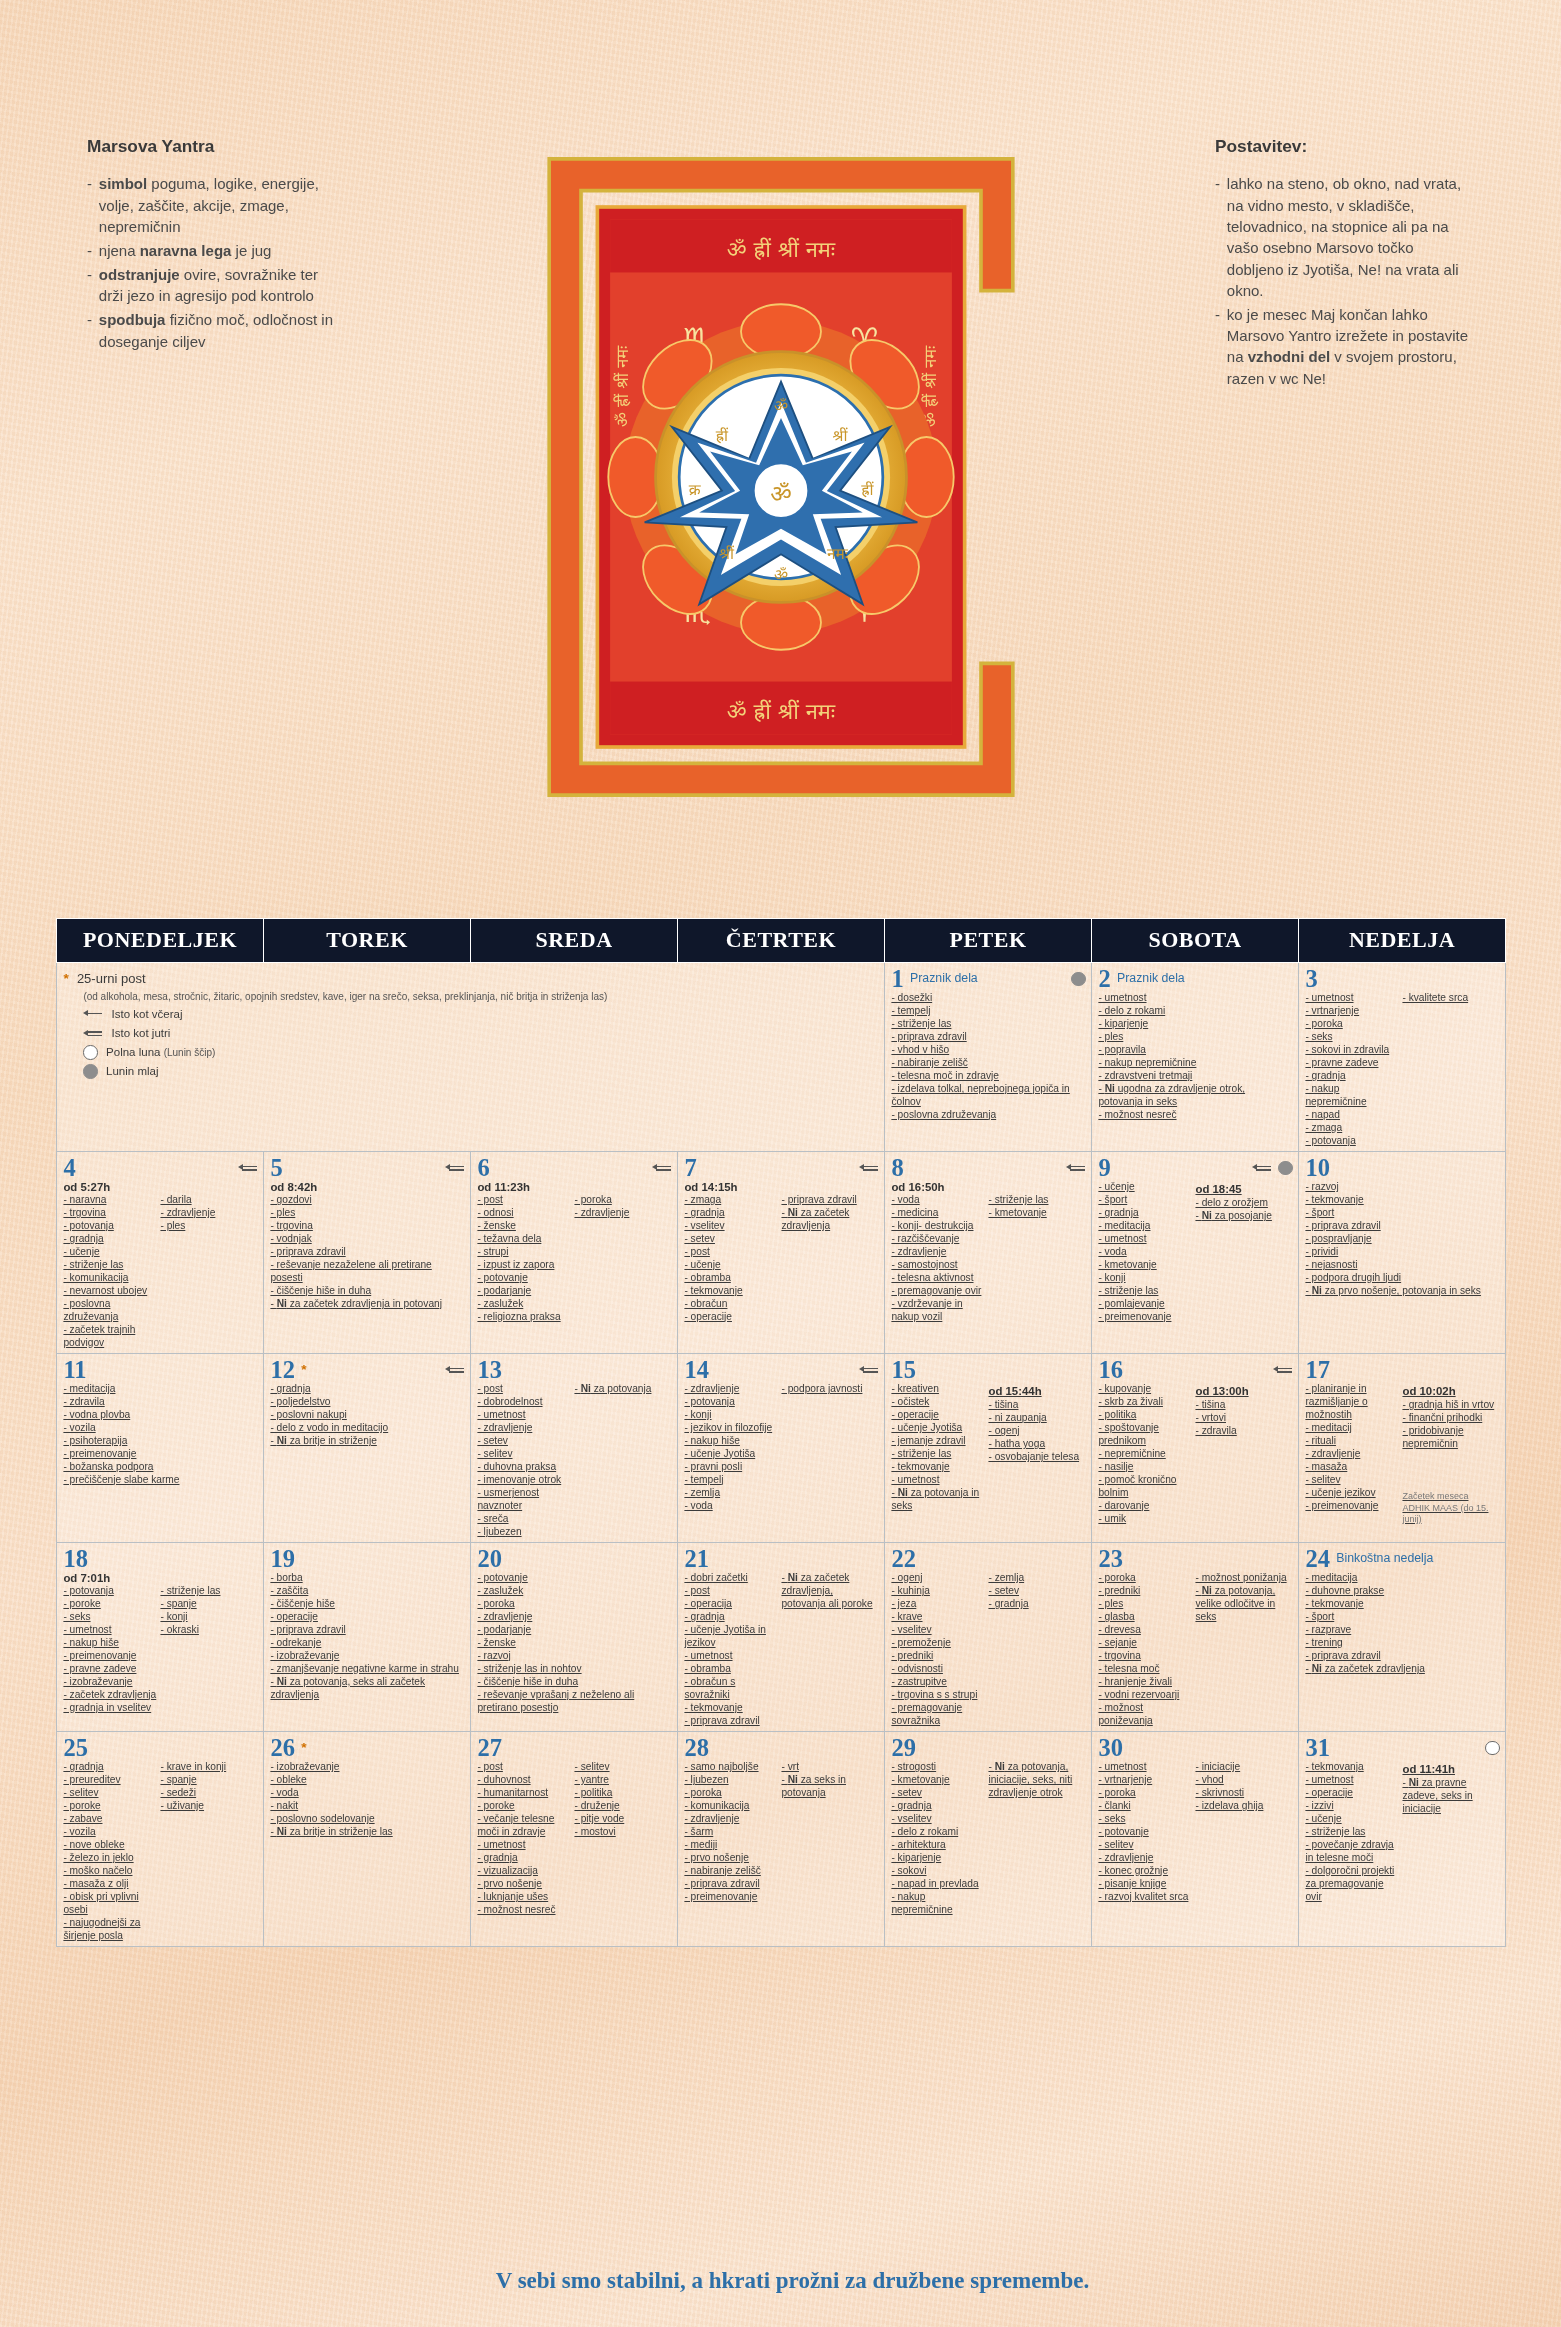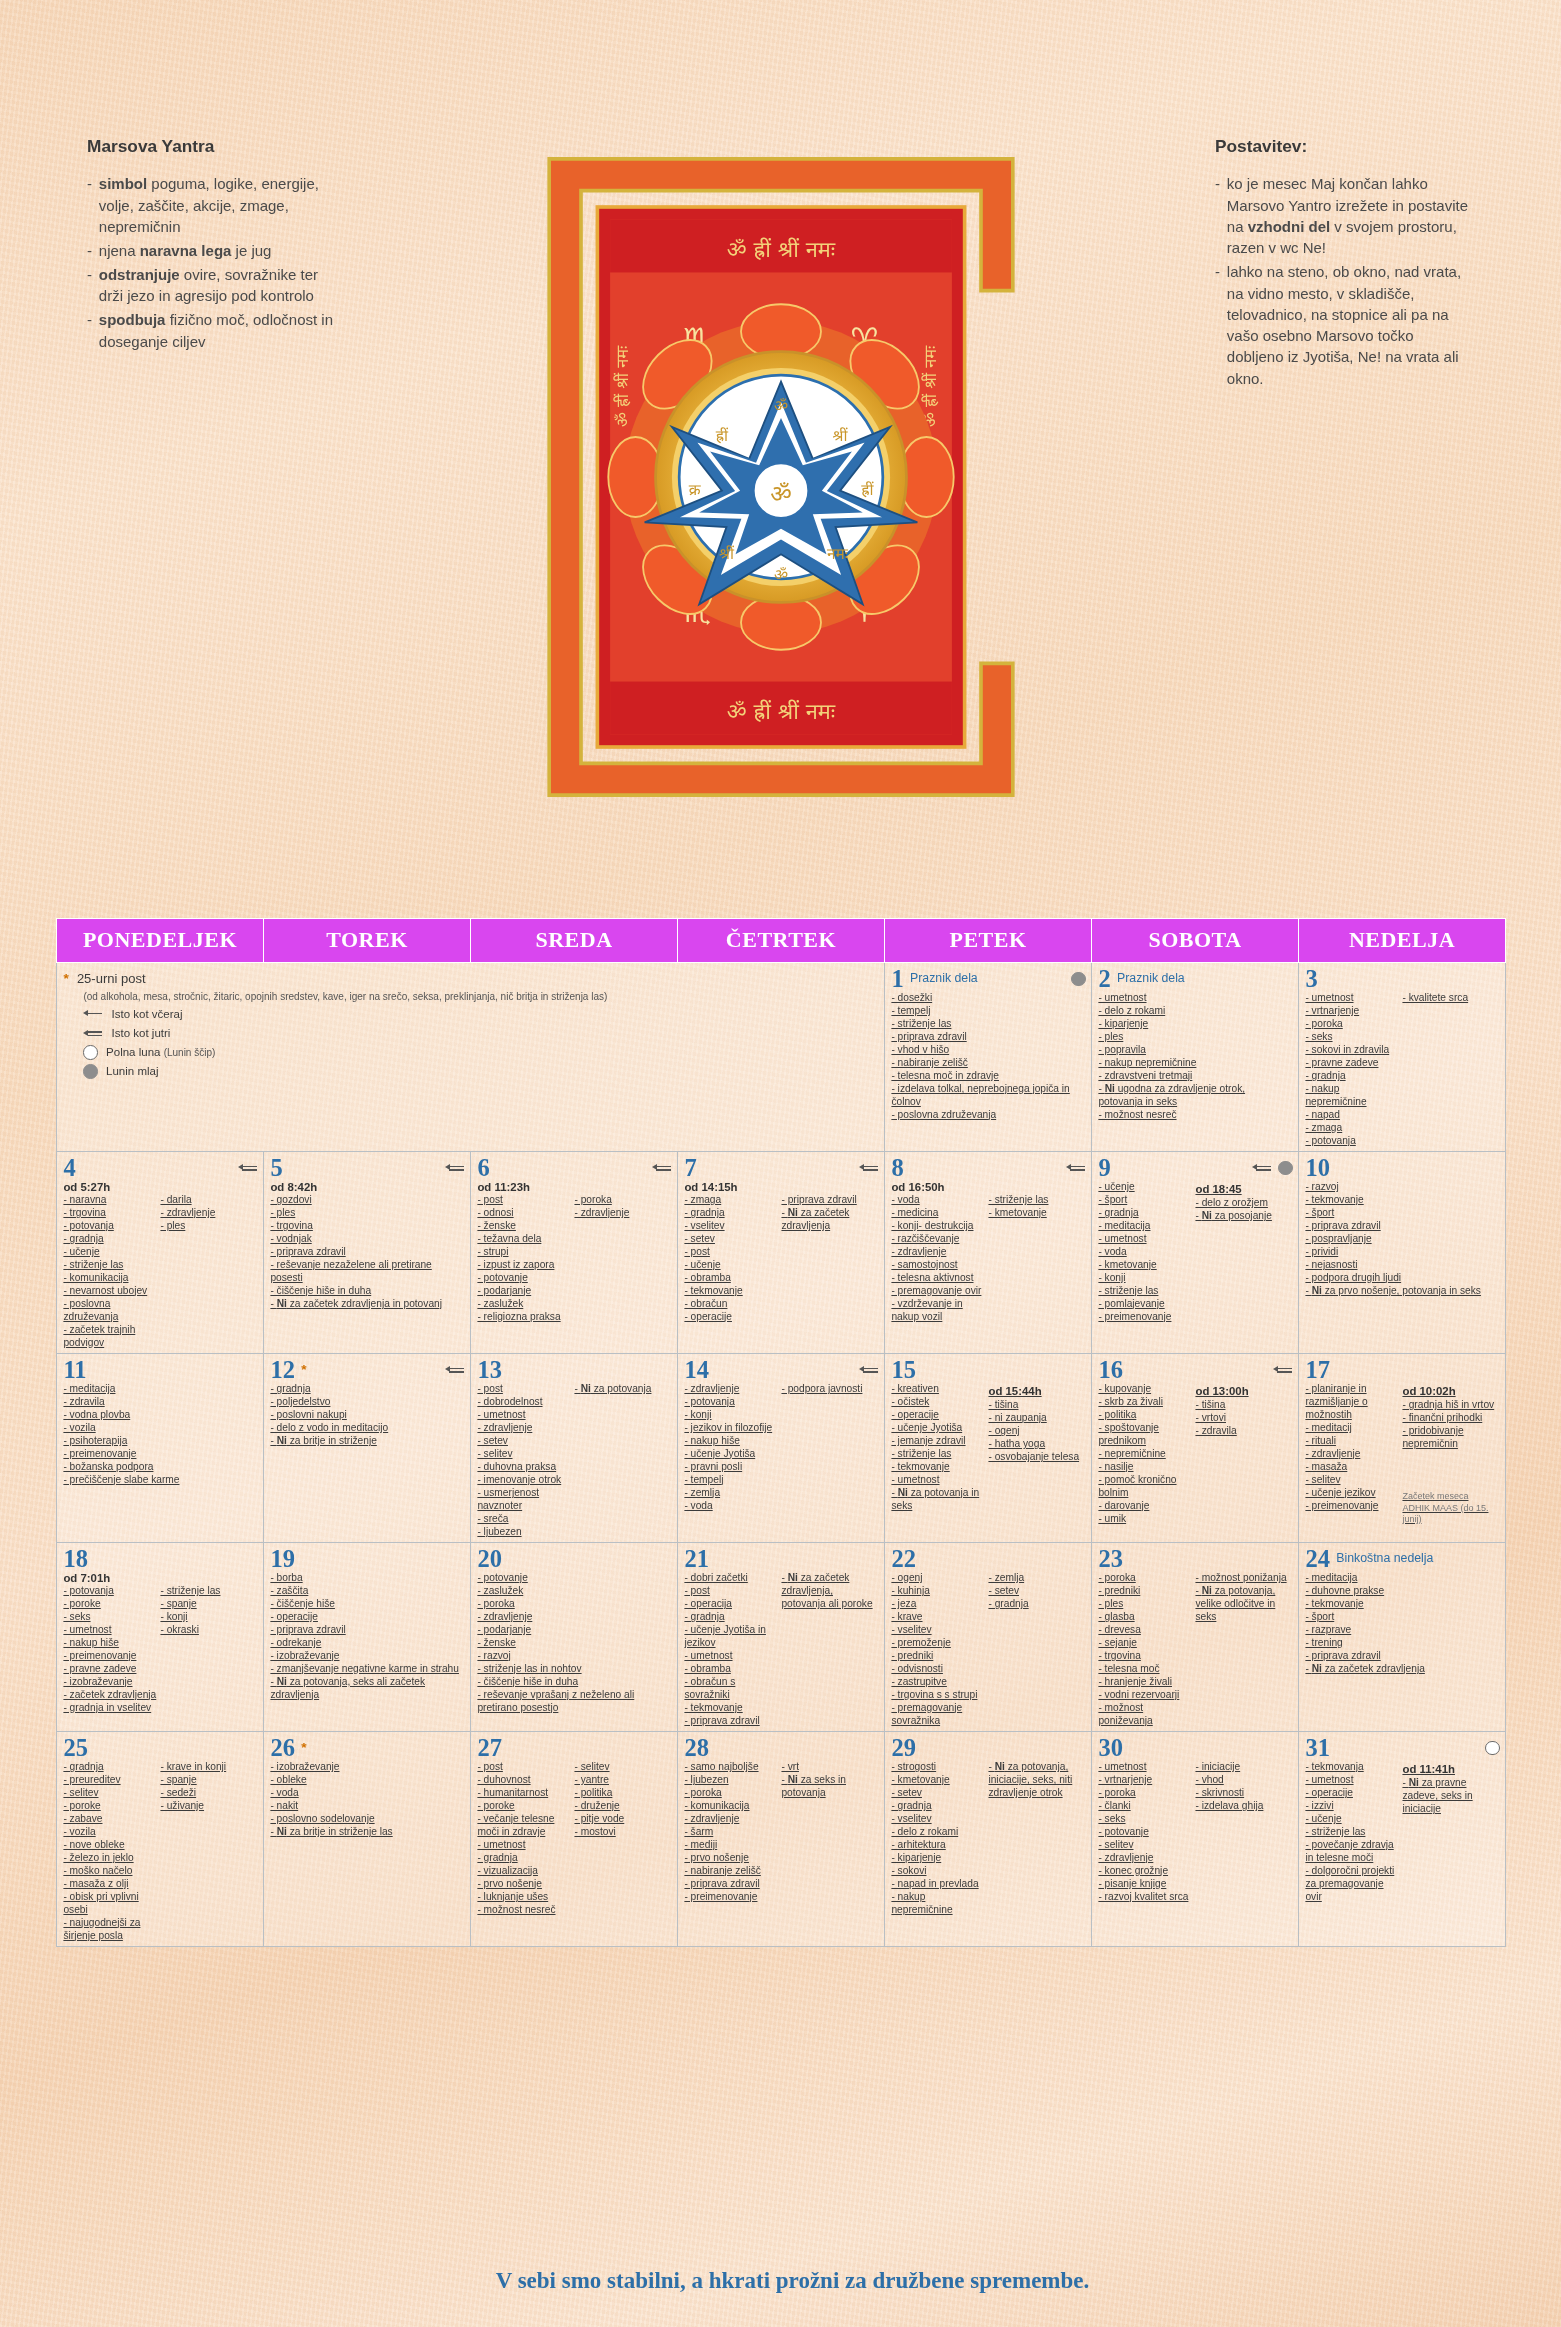--- a/index.html
+++ b/index.html
@@ -88,21 +88,21 @@
     margin-left: 114px;
     padding-bottom: 5.5px;
     font-weight: 600;
   }
   table.grid {
     width: 100%;
     border-collapse: collapse;
     table-layout: fixed;
   }
   table.grid th {
-    background: #d946ef;
+    background: #0f172a;
     color: #ffffff;
     font-family: "Liberation Serif", serif;
     font-size: 22px;
     font-weight: bold;
     letter-spacing: 0.5px;
     padding: 8.2px 0 9px 0;
     border: 0.9px solid #ffffff;
     text-align: center;
   }
   table.grid td {
@@ -216,22 +216,22 @@
         <li><b>simbol</b> poguma, logike, energije, volje, zaščite, akcije, zmage, nepremičnin</li>
         <li>njena <b>naravna lega</b> je jug</li>
         <li><b>odstranjuje</b> ovire, sovražnike ter drži jezo in agresijo pod kontrolo</li>
         <li><b>spodbuja</b> fizično moč, odločnost in doseganje ciljev</li>
       </ul>
   </div>
 
   <div class="col-right">
     <div class="col-title">Postavitev:</div>
     <ul class="bullets" id="right-bullets">
+        <li>lahko na steno, ob okno, nad vrata, na vidno mesto, v skladišče, telovadnico, na stopnice ali pa na vašo osebno Marsovo točko dobljeno iz Jyotiša, Ne! na vrata ali okno.</li>
         <li>ko je mesec Maj končan lahko Marsovo Yantro izrežete in postavite na <b>vzhodni del</b> v svojem prostoru, razen v wc Ne!</li>
-        <li>lahko na steno, ob okno, nad vrata, na vidno mesto, v skladišče, telovadnico, na stopnice ali pa na vašo osebno Marsovo točko dobljeno iz Jyotiša, Ne! na vrata ali okno.</li>
       </ul>
   </div>
 
   <div class="yantra-wrap">
     <svg viewBox="0 0 620 770" width="564" height="700">
       <defs>
         <radialGradient id="goldg" cx="50%" cy="50%" r="50%">
           <stop offset="0%" stop-color="#ffe9a8"></stop>
           <stop offset="60%" stop-color="#f2c14a"></stop>
           <stop offset="100%" stop-color="#d79a24"></stop>

